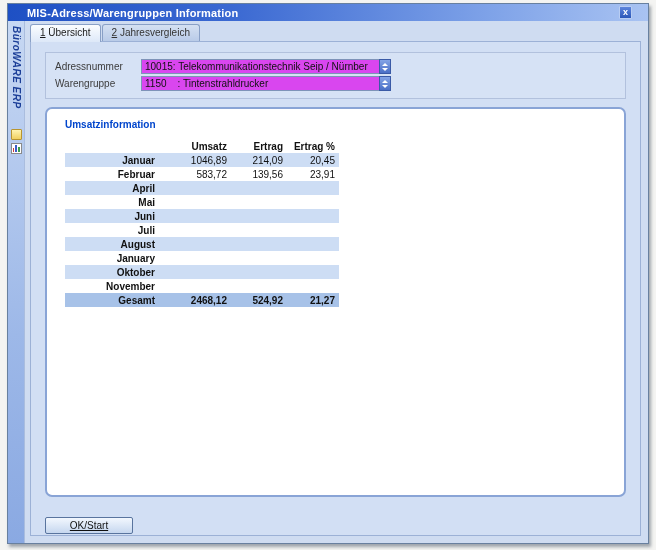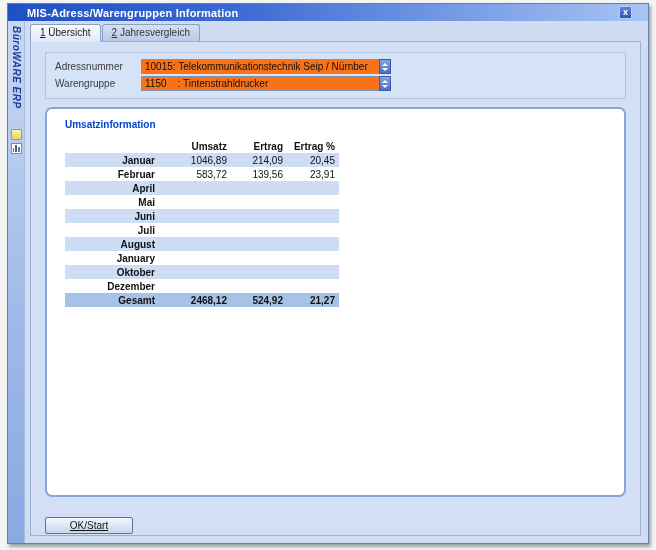--- a/index.html
+++ b/index.html
@@ -47,21 +47,21 @@
   .tab.inactive{background:linear-gradient(#d4e0f2,#b9cbe8);color:#333;}
 
   .page{flex:1;margin:0 7px 7px 5px;border:1px solid #9cb1d6;background:#d2dff4;
     position:relative;z-index:1;padding:10px 14px 8px;display:flex;flex-direction:column;min-height:0;}
 
   
   .formbox{border:1px solid #b2c1dd;background:#d6e2f5;padding:5px 9px 6px;flex:0 0 auto;}
   .frow{display:flex;align-items:center;height:17px;}
   .frow .flabel{width:86px;font-size:10px;color:#3c3c3c;flex:0 0 86px;}
   .field{display:flex;align-items:stretch;height:15px;}
-  .fvalue{width:238px;background:#f97316;border:1px solid #7e93b8;border-right:none;
+  .fvalue{width:238px;background:#d946ef;border:1px solid #7e93b8;border-right:none;
     font-size:10px;line-height:13px;padding:0 3px;white-space:pre;overflow:hidden;color:#111;}
   .spinner{width:12px;background:linear-gradient(#84a4e6,#4a6fc6);border:1px solid #3a5aa6;
     display:flex;flex-direction:column;align-items:center;justify-content:center;cursor:default;}
   .spinner .arr{display:block;width:0;height:0;border-left:3px solid transparent;border-right:3px solid transparent;margin:1px 0;}
   .spinner .up{border-bottom:3px solid #fff;}
   .spinner .down{border-top:3px solid #fff;}
 
   
   .panel{margin-top:8px;flex:0 0 390px;height:390px;background:#fff;border:2px solid #89a4d6;
     border-radius:7px;padding:10px 18px;overflow:hidden;}
@@ -209,21 +209,21 @@
                   <td class="num"></td>
                   <td class="num"></td>
                 </tr>
               <tr>
                   <td class="month">Oktober</td>
                   <td class="num"></td>
                   <td class="num"></td>
                   <td class="num"></td>
                 </tr>
               <tr>
-                  <td class="month">Dezember</td>
+                  <td class="month">November</td>
                   <td class="num"></td>
                   <td class="num"></td>
                   <td class="num"></td>
                 </tr>
               <tr class="total">
                   <td class="month">Gesamt</td>
                   <td class="num">2468,12</td>
                   <td class="num">524,92</td>
                   <td class="num">21,27</td>
                 </tr>

